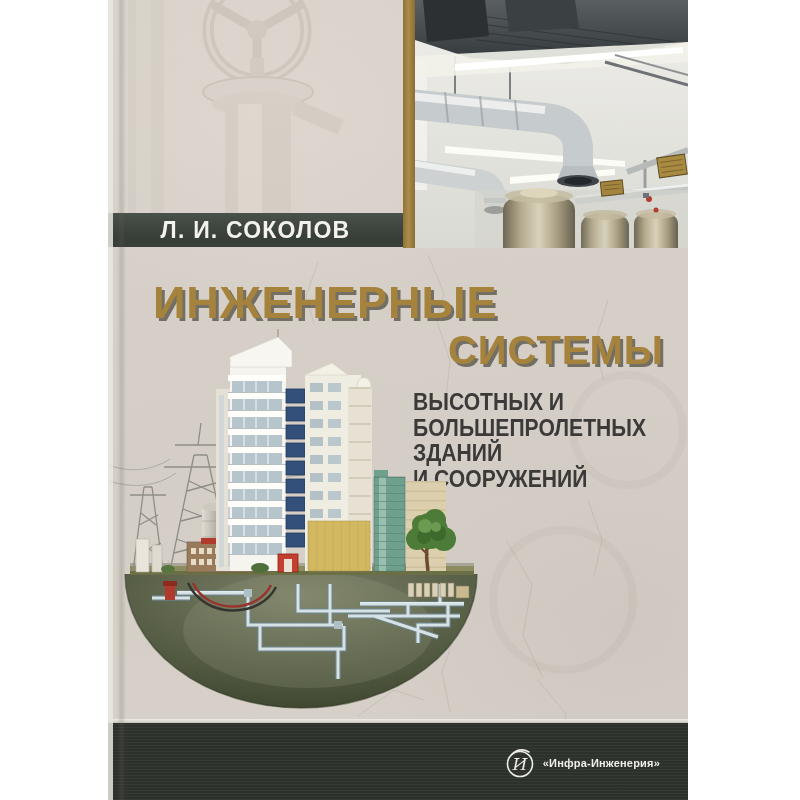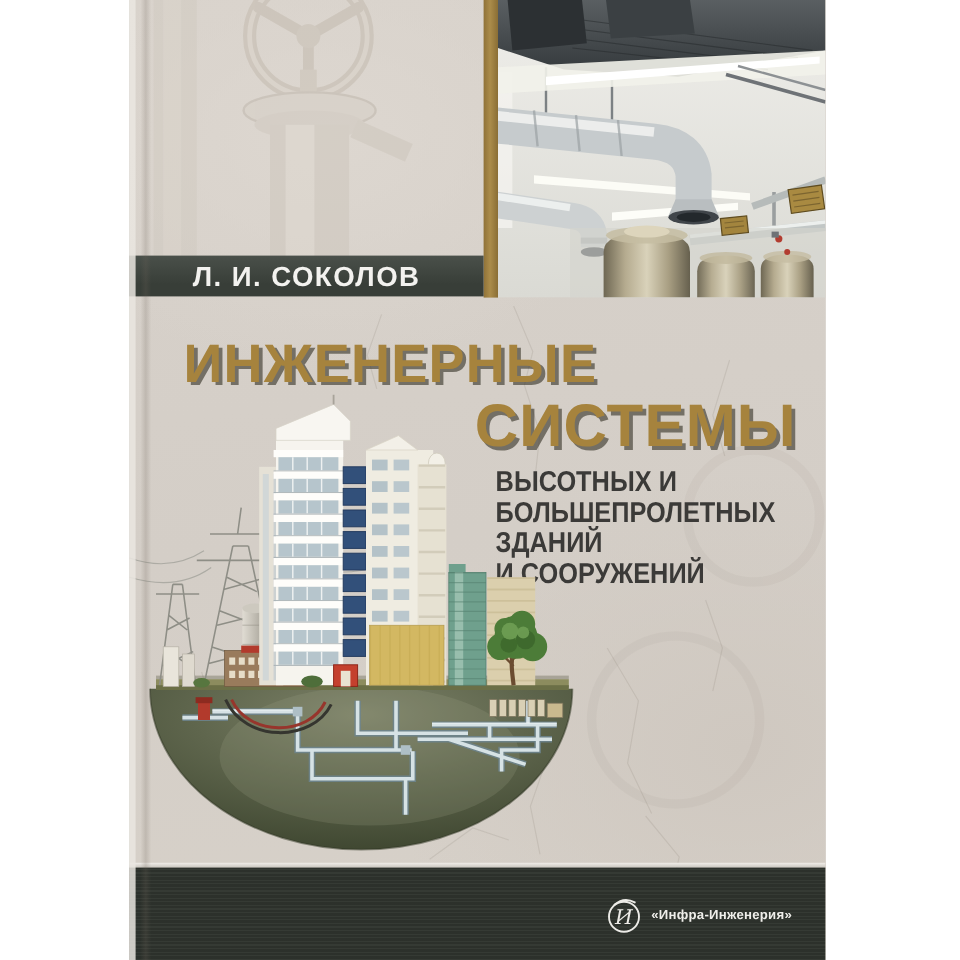--- a/index.html
+++ b/index.html
@@ -19,21 +19,21 @@
   .photo{left:307px;top:0;width:273px;height:248px;}
   .gold-stripe{position:absolute;left:295px;top:0;width:12px;height:248px;
     background:linear-gradient(90deg,#8f7238,var(--stripe-gold,#ab8c4a) 45%,#8a6e35);}
   .author-bar{position:absolute;left:0;top:213px;width:295px;height:34px;
     background:linear-gradient(#4a504a,var(--author-bar,#383e38) 70%);
     display:flex;align-items:center;justify-content:center;}
   .author-bar span{color:#f3f2ef;font-weight:bold;font-size:23px;letter-spacing:1.2px;white-space:nowrap;}
   .title{position:absolute;font-weight:bold;color:var(--title-gold,#a6833d);line-height:1;white-space:nowrap;
     text-shadow:3px 3px 0 rgba(45,41,30,.58);}
   .title1{left:45px;top:280px;font-size:45px;letter-spacing:1px;}
-  .title2{right:24px;top:330px;font-size:50px;letter-spacing:1px;}
+  .title2{right:24px;top:330px;font-size:40px;letter-spacing:1px;}
   .subtitle{position:absolute;left:305px;top:389px;color:var(--subtitle-ink,#3b3a38);
     font-weight:bold;font-size:24px;line-height:25.5px;transform:scaleX(.88);transform-origin:left top;white-space:nowrap;}
   .illu{left:0;top:325px;}
   .footer-line{position:absolute;left:0;top:719px;width:100%;height:4px;
     background:linear-gradient(#f0ede8,#c9c5be);}
   .footer-bar{position:absolute;left:0;top:723px;width:100%;height:77px;
     background:repeating-linear-gradient(0deg,rgba(255,255,255,.035) 0 1px,rgba(0,0,0,.05) 1px 3px),
     var(--footer-bar,#2e332d);}
   .pub-lockup{position:absolute;right:28px;top:22px;height:36px;display:flex;align-items:center;gap:7px;}
   .pub-name{color:var(--publisher-ink,#efeeea);font-weight:bold;font-size:11px;letter-spacing:.2px;white-space:nowrap;}

